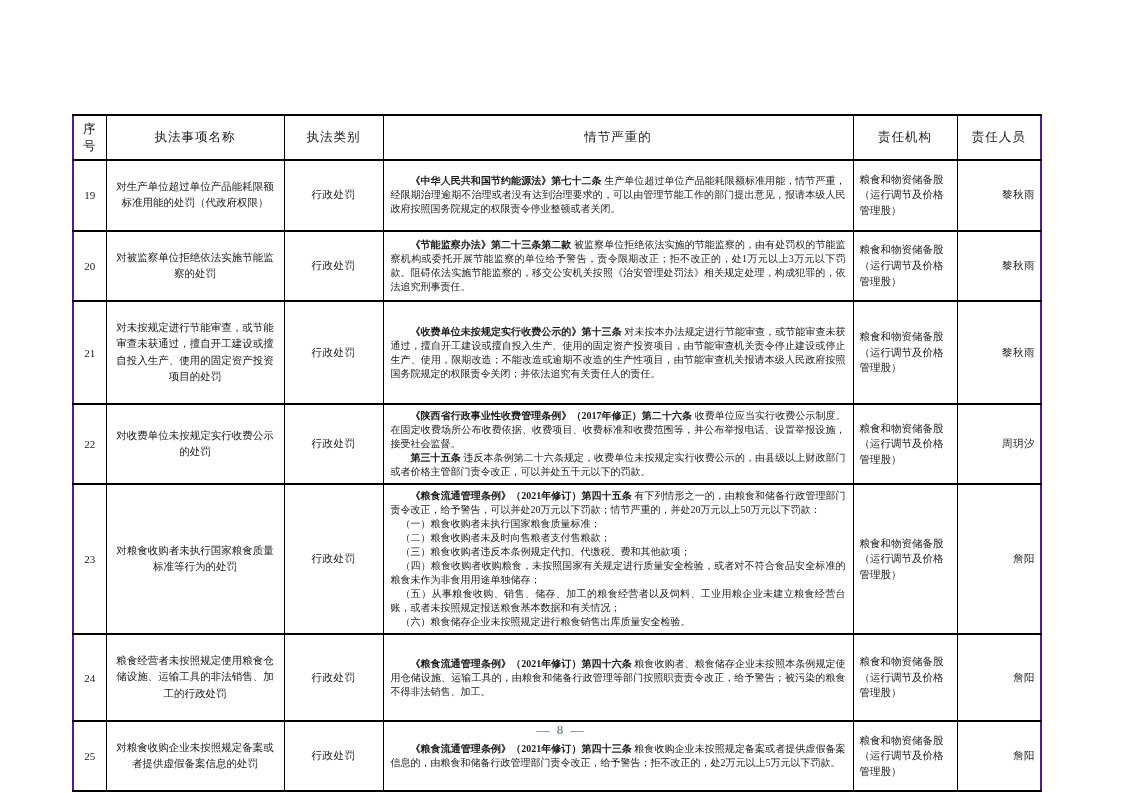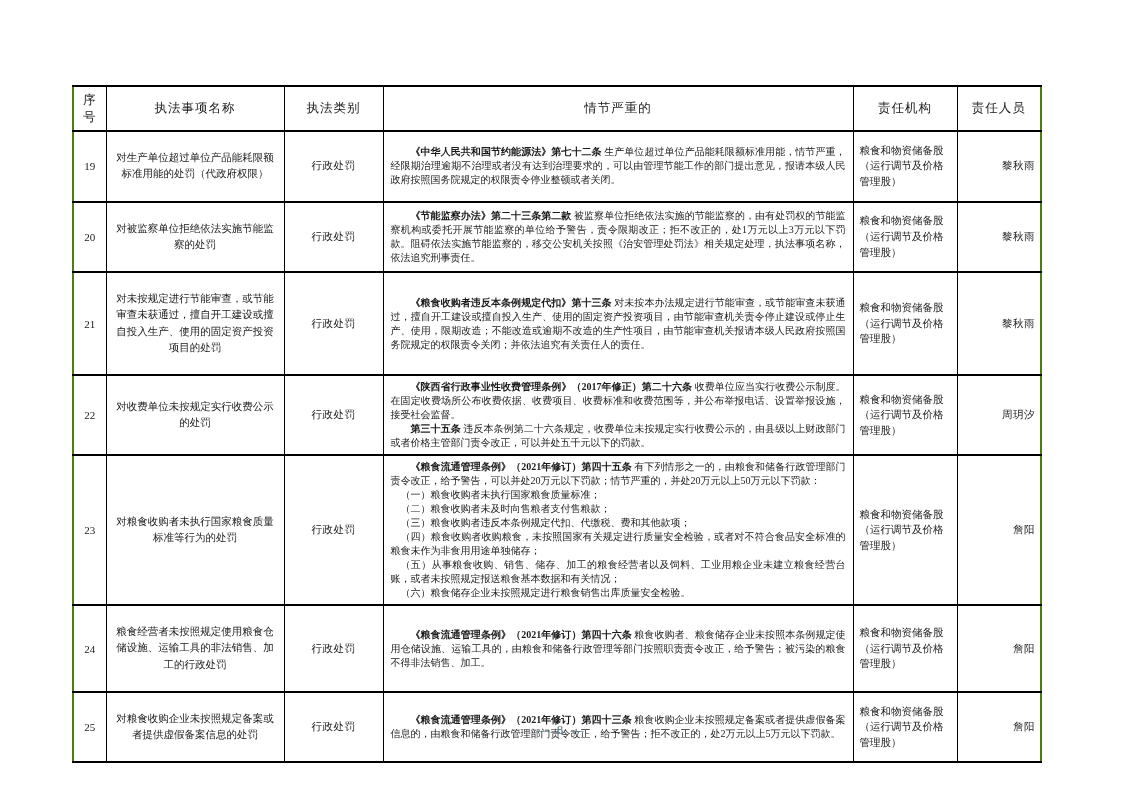--- a/index.html
+++ b/index.html
@@ -12,25 +12,25 @@
     width: 1122px;
     height: 793px;
     background: #ffffff;
     font-family: "Liberation Serif", "DejaVu Serif", serif;
     color: #1a1a1a;
     overflow: hidden;
   }
   table.law-table {
     position: absolute;
     left: 72px;
-    top: 85px;
+    top: 114px;
     width: 968px;
     border-collapse: collapse;
     table-layout: fixed;
-    border: 2px solid #4d7c0f;
+    border: 2px solid #4c1d95;
   }
   .law-table th, .law-table td {
     border: 2px solid #000;
     border-left-width: 1px;
     border-right-width: 1px;
     padding: 2px 5px;
     vertical-align: middle;
     box-sizing: border-box;
     overflow: hidden;
   }
@@ -128,31 +128,31 @@
             <div class="para"><span class="b">《中华人民共和国节约能源法》第七十二条</span><span> 生产单位超过单位产品能耗限额标准用能，情节严重，经限期治理逾期不治理或者没有达到治理要求的，可以由管理节能工作的部门提出意见，报请本级人民政府按照国务院规定的权限责令停业整顿或者关闭。</span></div>
           </td>
         <td class="c-agency">粮食和物资储备股（运行调节及价格管理股）</td>
         <td class="c-person">黎秋雨</td>
       </tr>
       <tr class="h-20">
         <td class="c-id">20</td>
         <td class="c-name">对被监察单位拒绝依法实施节能监察的处罚</td>
         <td class="c-cat">行政处罚</td>
         <td class="c-basis">
-            <div class="para"><span class="b">《节能监察办法》第二十三条第二款</span><span> 被监察单位拒绝依法实施的节能监察的，由有处罚权的节能监察机构或委托开展节能监察的单位给予警告，责令限期改正；拒不改正的，处1万元以上3万元以下罚款。阻碍依法实施节能监察的，移交公安机关按照《治安管理处罚法》相关规定处理，执法事项名称，依法追究刑事责任。</span></div>
+            <div class="para"><span class="b">《节能监察办法》第二十三条第二款</span><span> 被监察单位拒绝依法实施的节能监察的，由有处罚权的节能监察机构或委托开展节能监察的单位给予警告，责令限期改正；拒不改正的，处1万元以上3万元以下罚款。阻碍依法实施节能监察的，移交公安机关按照《治安管理处罚法》相关规定处理，构成犯罪的，依法追究刑事责任。</span></div>
           </td>
         <td class="c-agency">粮食和物资储备股（运行调节及价格管理股）</td>
         <td class="c-person">黎秋雨</td>
       </tr>
       <tr class="h-21">
         <td class="c-id">21</td>
         <td class="c-name">对未按规定进行节能审查，或节能审查未获通过，擅自开工建设或擅自投入生产、使用的固定资产投资项目的处罚</td>
         <td class="c-cat">行政处罚</td>
         <td class="c-basis">
-            <div class="para"><span class="b">《粮食收购者违反本条例规定代扣》第十三条</span><span> 对未按本办法规定进行节能审查，或节能审查未获通过，擅自开工建设或擅自投入生产、使用的固定资产投资项目，由节能审查机关责令停止建设或停止生产、使用，限期改造；不能改造或逾期不改造的生产性项目，由节能审查机关报请本级人民政府按照国务院规定的权限责令关闭；并依法追究有关责任人的责任。</span></div>
+            <div class="para"><span class="b">《收费单位未按规定实行收费公示的》第十三条</span><span> 对未按本办法规定进行节能审查，或节能审查未获通过，擅自开工建设或擅自投入生产、使用的固定资产投资项目，由节能审查机关责令停止建设或停止生产、使用，限期改造；不能改造或逾期不改造的生产性项目，由节能审查机关报请本级人民政府按照国务院规定的权限责令关闭；并依法追究有关责任人的责任。</span></div>
           </td>
         <td class="c-agency">粮食和物资储备股（运行调节及价格管理股）</td>
         <td class="c-person">黎秋雨</td>
       </tr>
       <tr class="h-22">
         <td class="c-id">22</td>
         <td class="c-name">对收费单位未按规定实行收费公示的处罚</td>
         <td class="c-cat">行政处罚</td>
         <td class="c-basis">
             <div class="para"><span class="b">《陕西省行政事业性收费管理条例》（2017年修正）第二十六条</span><span> 收费单位应当实行收费公示制度。在固定收费场所公布收费依据、收费项目、收费标准和收费范围等，并公布举报电话、设置举报设施，接受社会监督。</span></div>

